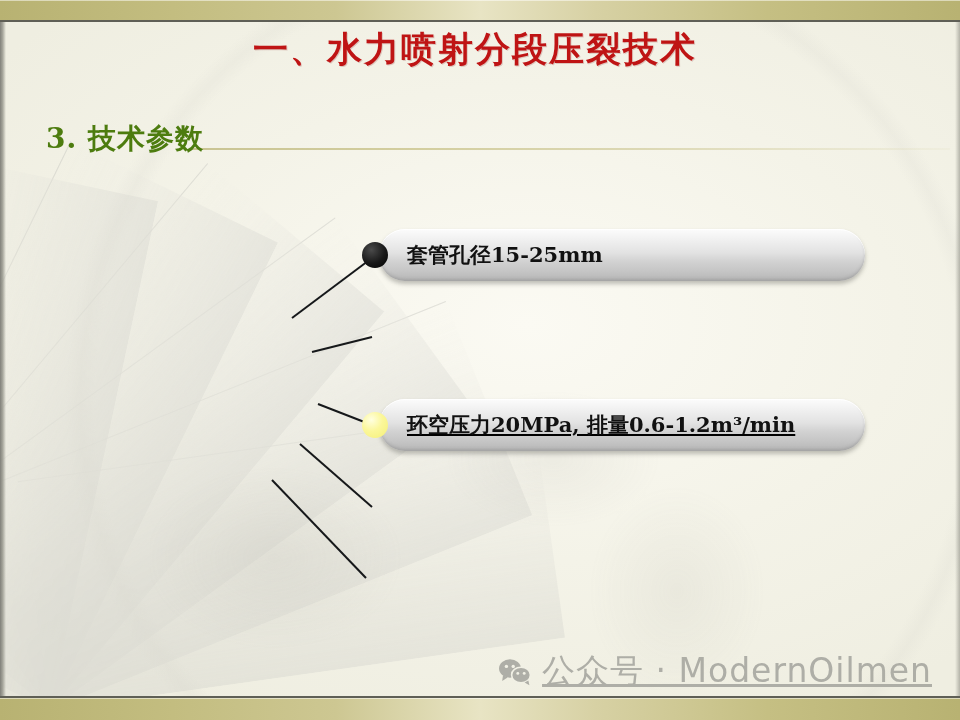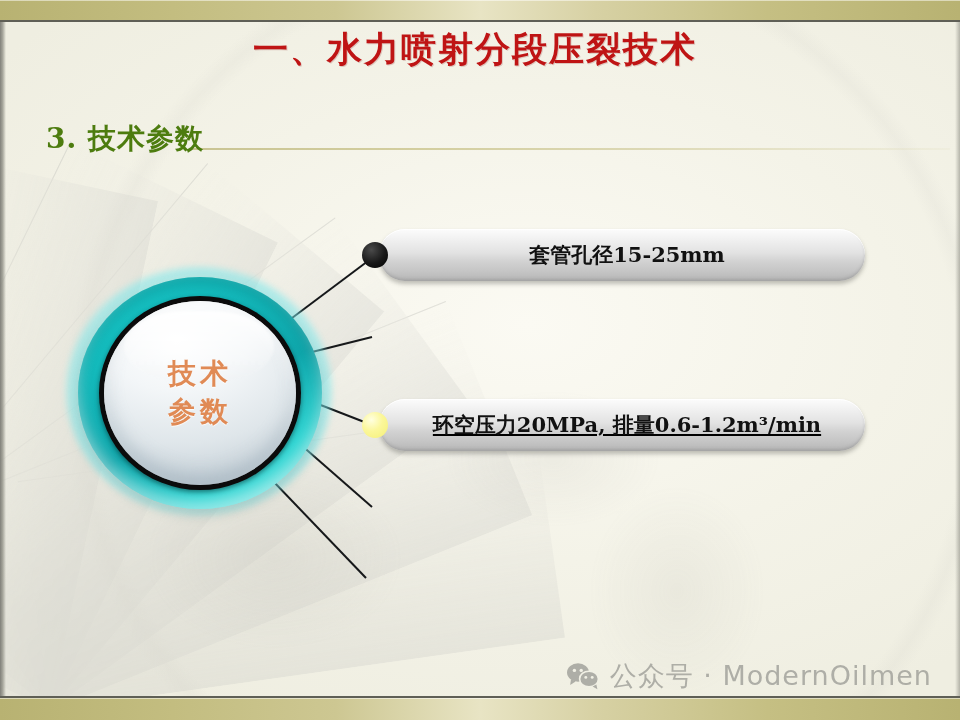--- a/index.html
+++ b/index.html
@@ -247,45 +247,45 @@
       #fcfcfc 0%, #f3f3f3 16%, #e2e2e2 46%, #d2d2d2 62%, #c6c6c6 80%, #b6b6b6 100%);
     box-shadow:
       0 3px 4px rgba(95,95,90,.38),
       inset 0 1px 0 rgba(255,255,255,.95),
       inset 0 -2px 3px rgba(120,120,118,.30);
     display: flex;
     align-items: center;
     padding-left: 28px;
     padding-right: 18px;
     box-sizing: border-box;
-    justify-content: center;
   }
   .pill-text {
     font-family: "DejaVu Serif", "Liberation Serif", serif;
     font-size: 21px;
     font-weight: bold;
     color: #111;
     white-space: nowrap;
     letter-spacing: 0px;
   }
 
   
   .watermark {
     position: absolute;
     right: 28px;
     bottom: 26px;
     display: flex;
     align-items: center;
     gap: 10px;
     color: #a9a9a2;
     font-family: "DejaVu Sans", "Liberation Sans", sans-serif;
-    font-size: 27px;
+    font-size: 33px;
     letter-spacing: 1px;
     z-index: 7;
     opacity: .92;
+    text-decoration: underline;
   }
   .wechat-icon { display: block; }
 </style>
 </head>
 <body>
 
 <div id="slide">
 
   <div class="bg-base"></div>
 
@@ -312,31 +312,20 @@
   <div class="section-head">3. 技术参数</div>
 
   <svg class="connectors" width="960" height="720">
     <line x1="292" y1="318" x2="372" y2="258" stroke="#16181a" stroke-width="2"></line>
     <line x1="312" y1="352" x2="372" y2="337" stroke="#16181a" stroke-width="2"></line>
     <line x1="318" y1="404" x2="372" y2="425" stroke="#16181a" stroke-width="2"></line>
     <line x1="300" y1="444" x2="372" y2="507" stroke="#16181a" stroke-width="2"></line>
     <line x1="272" y1="480" x2="366" y2="578" stroke="#16181a" stroke-width="2"></line>
   </svg>
 
-  <div class="hub">
-    <div class="hub-glow"></div>
-    <div class="hub-ring"></div>
-    <div class="hub-black"></div>
-    <div class="hub-face"></div>
-    <div class="hub-gloss"></div>
-    <div class="hub-label">
-      <span>技术</span>
-      <span>参数</span>
-    </div>
-  </div>
 
   <div class="row" style="left:362px; top:229px;">
     <div class="dot black"></div>
     <div class="pill" style="width:486px;">
       <span class="pill-text">套管孔径15-25mm</span>
     </div>
   </div>
 
 
   <div class="row" style="left:362px; top:399px;text-decoration:underline;">

